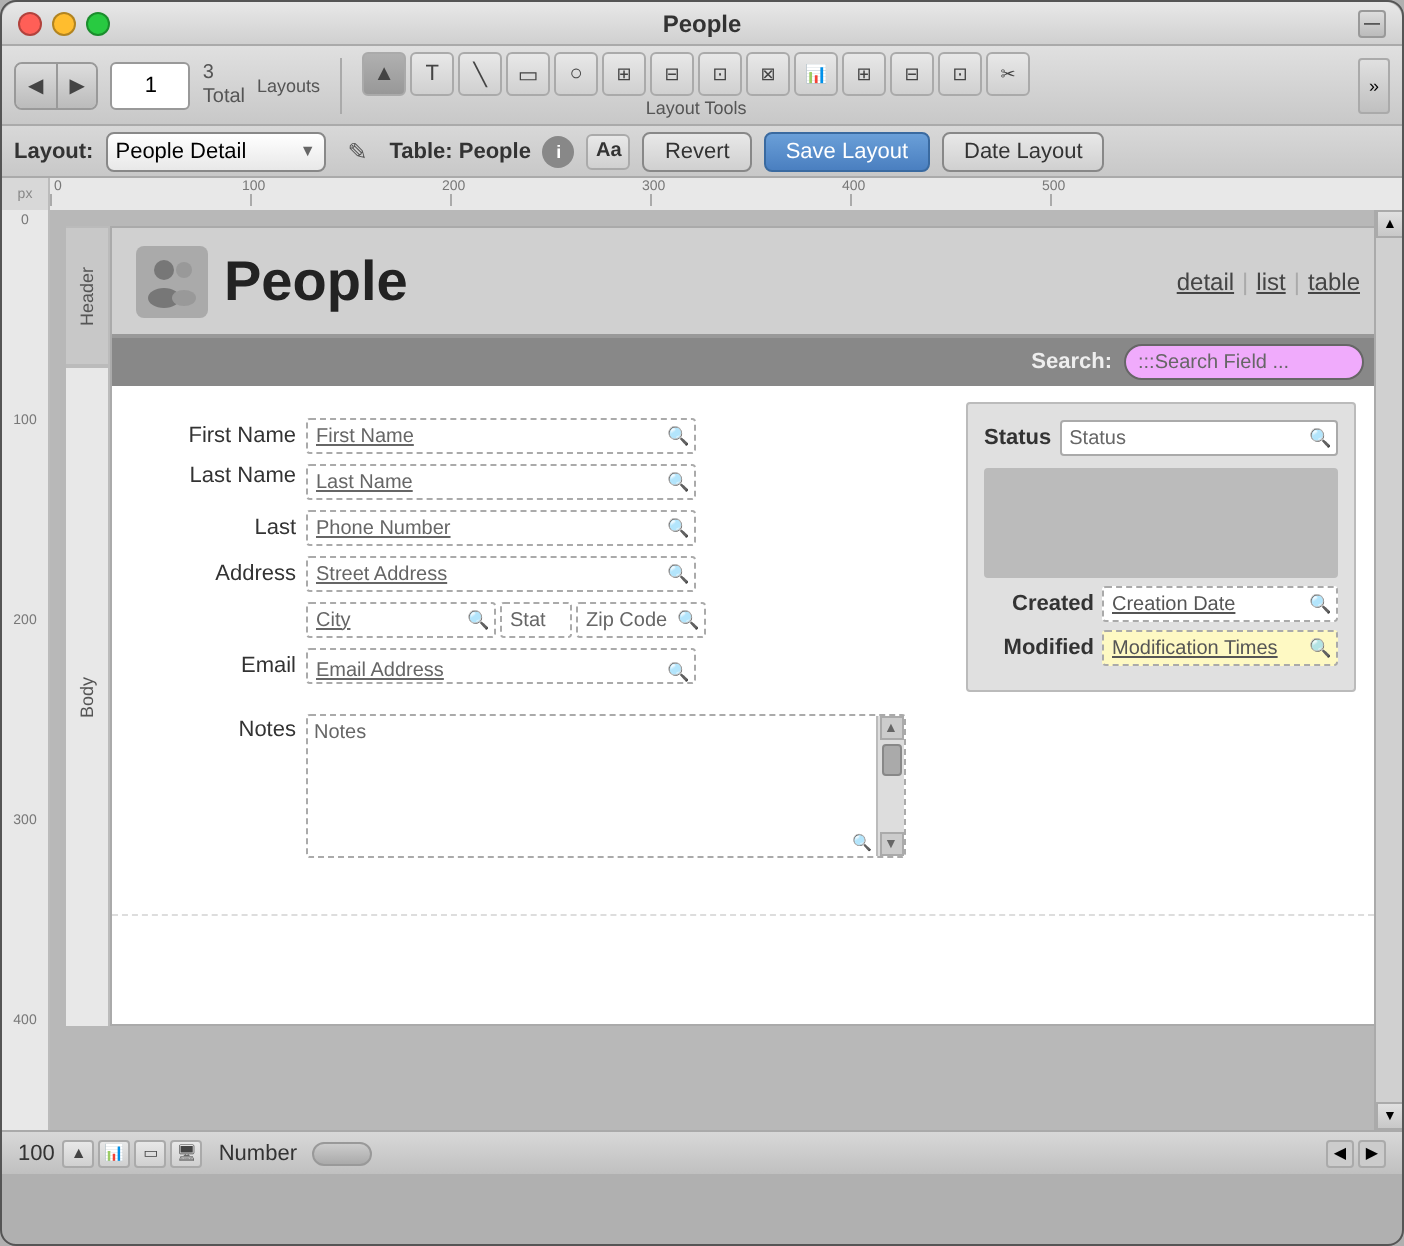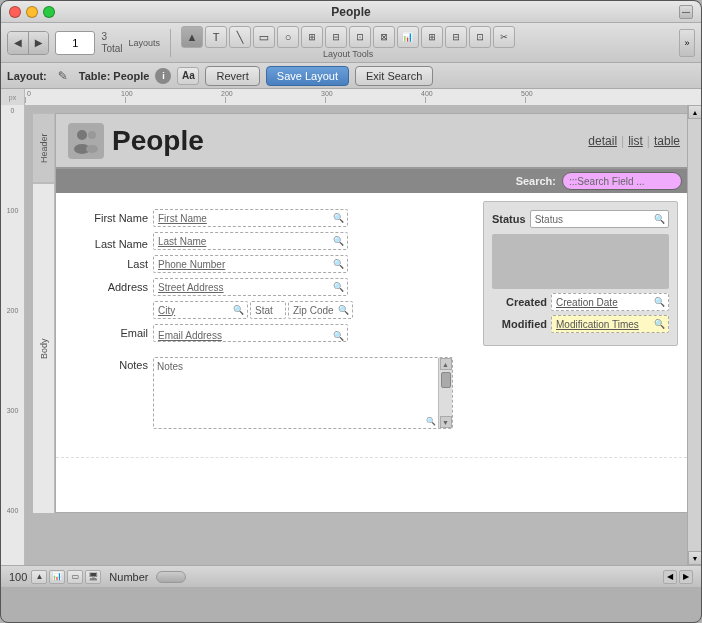--- a/index.html
+++ b/index.html
@@ -648,27 +648,31 @@
     <div class="toolbar-label">Layout Tools</div>
   </div>
 
   <div class="toolbar-right">
     <div class="expand-btn">»</div>
   </div>
 </div>
 
 <div class="layout-bar">
   <label>Layout:</label>
+  <div class="layout-select">
+    <span>People Detail</span>
+    <span class="layout-select-arrow">▼</span>
+  </div>
   <div class="edit-icon-btn">✎</div>
   <span class="table-label">Table: People</span>
   <div class="info-btn">i</div>
   <div class="aa-btn">Aa</div>
   <button class="revert-btn">Revert</button>
   <button class="save-btn">Save Layout</button>
-  <button class="revert-btn">Exit Search</button>
+  <button class="revert-btn">Date Layout</button>
 </div>
 
 <div class="ruler-area">
   <div class="ruler-corner">
     <span class="ruler-px">px</span>
   </div>
   <div class="ruler-top">
 
     <span style="position:absolute;left:0;top:8px;width:1px;height:6px;background:#aaa"></span>
     <span style="position:absolute;left:2px;top:1px;font-size:7px;color:#777">0</span>
@@ -740,21 +744,21 @@
           <div class="form-area" style="padding:8px 14px;position:relative;">
 
             <div class="form-row" style="display:flex;align-items:center;margin-bottom:5px;">
               <span class="form-label" style="font-size:11px;color:#333;text-align:right;min-width:78px;margin-right:5px;">First Name</span>
               <div class="form-input wide-input" style="height:18px;border:1px dashed #aaa;border-radius:2px;padding:0 4px;font-size:10px;color:#666;background:white;display:flex;align-items:center;width:195px;position:relative;">
                 <span style="text-decoration:underline;">First Name</span>
                 <span style="position:absolute;right:2px;font-size:9px;color:#888;">🔍</span>
               </div>
             </div>
 
-            <div class="form-row" style="display:flex;align-items:flex-end;margin-bottom:5px;">
+            <div class="form-row" style="display:flex;align-items:flex-start;margin-bottom:5px;">
               <span class="form-label" style="font-size:11px;color:#333;text-align:right;min-width:78px;margin-right:5px;">Last Name</span>
               <div class="form-input wide-input" style="height:18px;border:1px dashed #aaa;border-radius:2px;padding:0 4px;font-size:10px;color:#666;background:white;display:flex;align-items:center;width:195px;position:relative;">
                 <span style="text-decoration:underline;">Last Name</span>
                 <span style="position:absolute;right:2px;font-size:9px;color:#888;">🔍</span>
               </div>
             </div>
 
             <div class="form-row" style="display:flex;align-items:center;margin-bottom:5px;">
               <span class="form-label" style="font-size:11px;color:#333;text-align:right;min-width:78px;margin-right:5px;">Last</span>
               <div class="form-input wide-input" style="height:18px;border:1px dashed #aaa;border-radius:2px;padding:0 4px;font-size:10px;color:#666;background:white;display:flex;align-items:center;width:195px;position:relative;">

